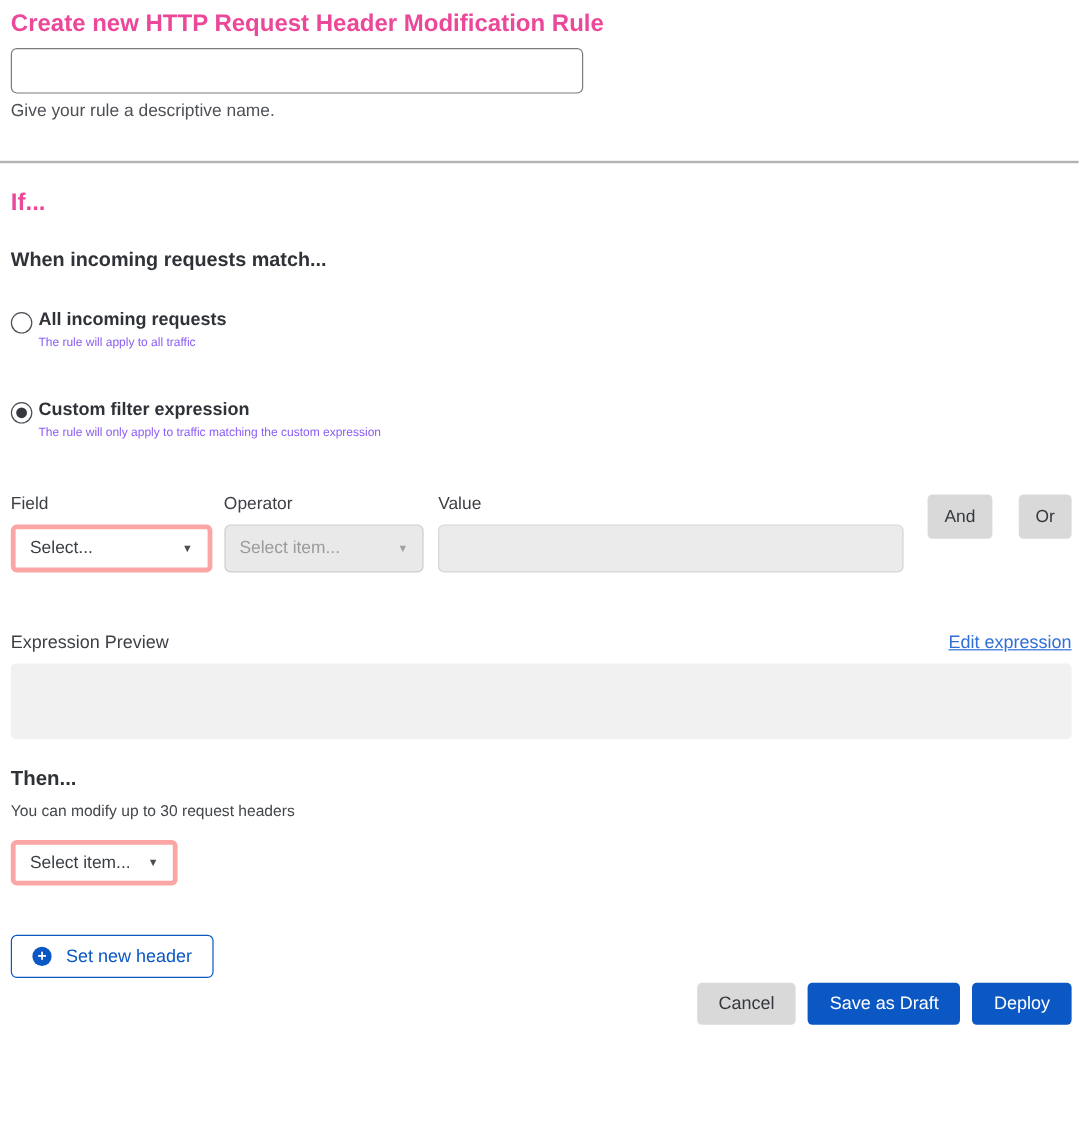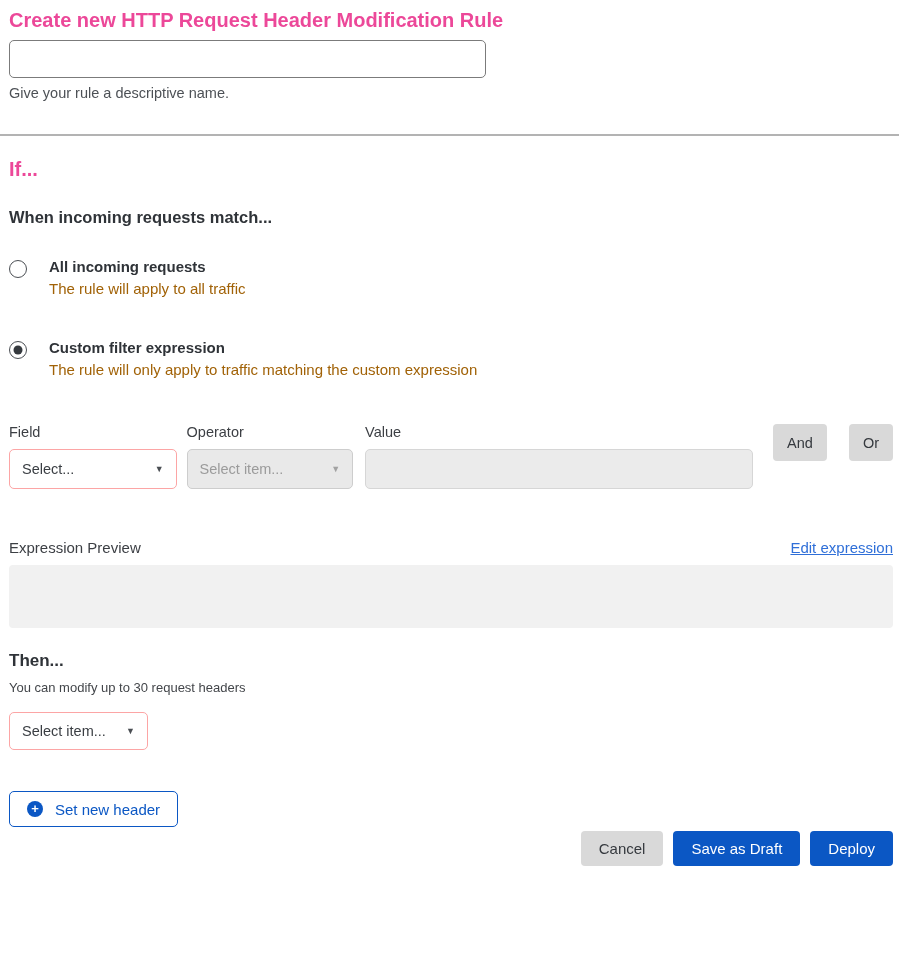--- a/index.html
+++ b/index.html
@@ -42,36 +42,36 @@
   .radio-circle {
     flex: none; width: 18px; height: 18px; margin-top: 2px;
     border: 1.5px solid #4b4f54; border-radius: 50%;
     position: relative; background: #fff;
   }
   .radio-circle.selected::after {
     content: ""; position: absolute; left: 50%; top: 50%;
     width: 9px; height: 9px; transform: translate(-50%, -50%);
     background: #35393e; border-radius: 50%;
   }
-  .radio-texts { margin-left: 22px; }
+  .radio-texts { margin-left: 5px; }
   .radio-label { font-size: 15px; font-weight: 700; color: #2f3338; }
-  .radio-desc { margin-top: 5px; font-size: 15px; color: #a16207; }
+  .radio-desc { margin-top: 5px; font-size: 10px; color: #8b5cf6; }
 
   .builder-row { display: flex; align-items: flex-start; margin-top: 46px; }
   .builder-col .field-label { display: block; margin-bottom: 9px; }
   .col-field { width: 168px; margin-right: 10px; }
   .col-operator { width: 167px; margin-right: 12px; }
   .col-value { width: 389px; }
 
   .select-box {
     height: 40px; border-radius: 5px; padding: 0 12px;
     display: flex; align-items: center; justify-content: space-between;
     font-size: 14.5px; cursor: pointer;
   }
-  .select-enabled { background: #fff; border: 1px solid #fca5a5; color: #3a3e43; }
+  .select-enabled { background: #fff; border: 4px solid #fca5a5; color: #3a3e43; }
   .select-disabled { background: #e9e9e9; border: 1px solid #cdcdcd; color: #9b9b9b; cursor: default; }
   .caret { font-size: 9px; color: #4a4e53; padding-left: 6px; }
   .select-disabled .caret { color: #a2a2a2; }
 
   .value-input {
     width: 100%; height: 40px;
     background: #ebebeb; border: 1px solid #d6d6d6; border-radius: 5px;
     font-size: 14.5px; padding: 0 10px; color: #33383d;
     font-family: "Liberation Sans", sans-serif; outline: none;
   }

